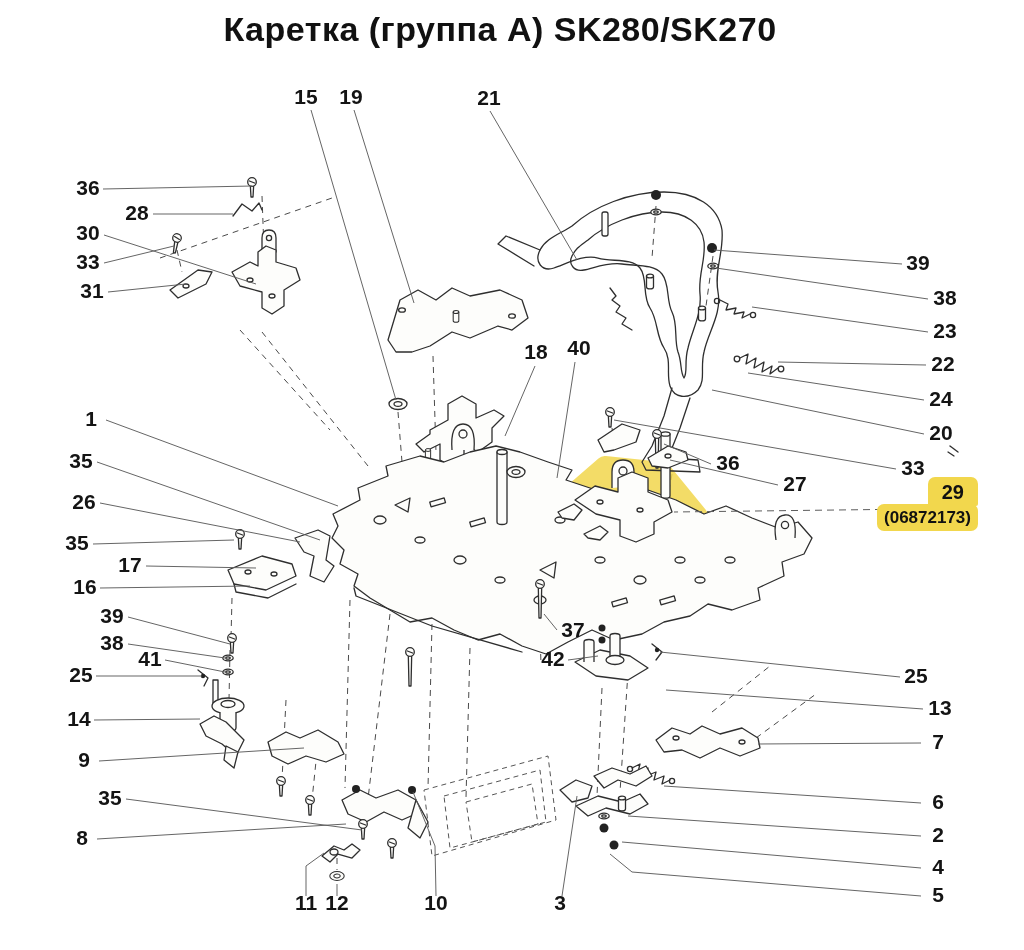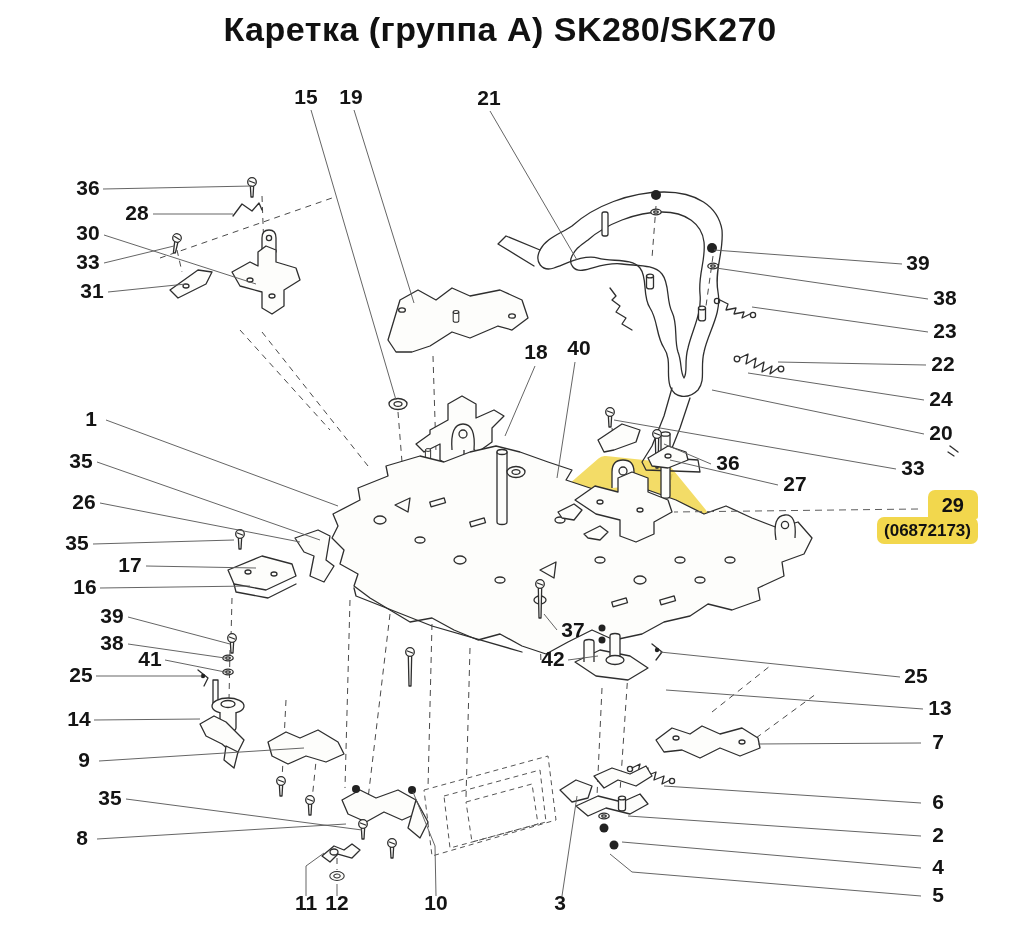--- a/index.html
+++ b/index.html
@@ -9,21 +9,21 @@
          font-size:34px;font-weight:700;color:#111;letter-spacing:.5px;}
   svg{position:absolute;top:0;left:0;}
   .ln{fill:none;stroke:#2e2e2e;stroke-width:1.3;stroke-linejoin:round;stroke-linecap:round;}
   .pt{fill:#fdfdfb;stroke:#2e2e2e;stroke-width:1.3;stroke-linejoin:round;}
   .dash{fill:none;stroke:#4a4a4a;stroke-width:1;stroke-dasharray:6 5;}
   .ghost{fill:none;stroke:#555;stroke-width:1;stroke-dasharray:5 4;}
   .leader{fill:none;stroke:#5d5d5d;stroke-width:.95;}
   .leader-dash{fill:none;stroke:#5d5d5d;stroke-width:1;stroke-dasharray:7 5;}
   .plabel{font-family:"Liberation Sans",sans-serif;font-size:21px;font-weight:600;fill:#141414;}
   .hl{fill:#F2D74D;stroke:#F2D74D;stroke-width:20;stroke-linejoin:round;opacity:.85;}
-  .badge{position:absolute;top:490px;left:856px;width:122px;display:flex;
+  .badge{position:absolute;top:477px;left:856px;width:122px;display:flex;
          flex-direction:column;align-items:flex-end;}
   .badge-row{background:#F2D74D;color:#111;font-weight:700;text-align:center;
              border-radius:7px;line-height:1;}
   .badge-part{font-size:20px;padding:5px 14px 4px 14px;border-bottom-left-radius:0;border-bottom-right-radius:2px;}
   .badge-code{font-size:17px;padding:5px 7px 5px 7px;margin-top:-2px;}
 </style>
 </head>
 <body>
 
 <div class="title">Каретка (группа А) SK280/SK270</div>

